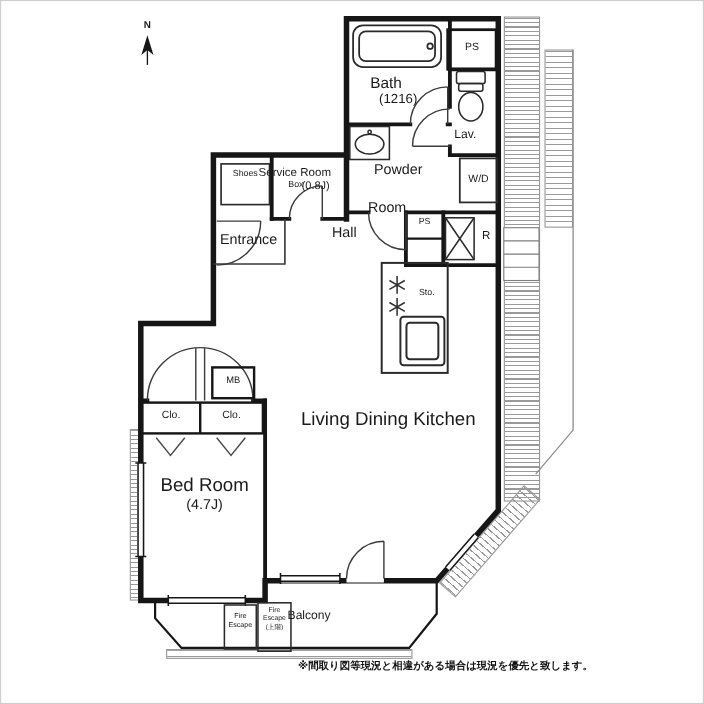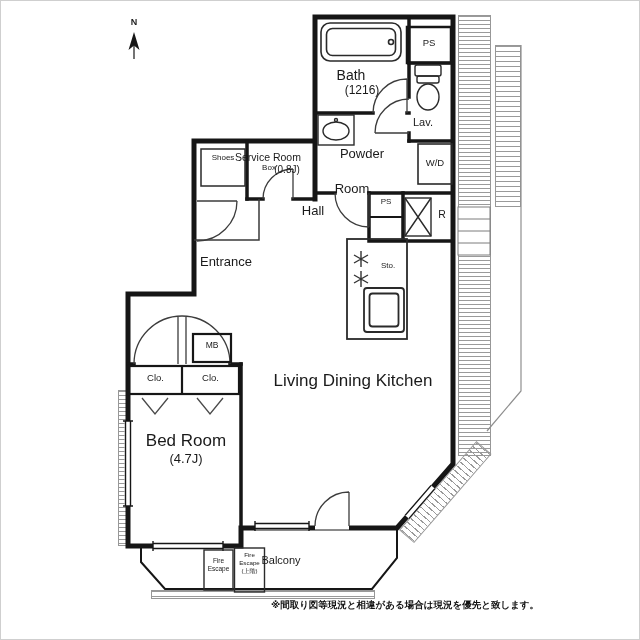--- a/index.html
+++ b/index.html
@@ -156,21 +156,21 @@
   <div class="label" style="left:306px;top:161px;width:90px;font-size:13px;margin-top:20px;">Room</div>
 
   <div class="label" style="left:416px;top:157px;width:36px;font-size:9.5px;">W/D</div>
 
   <div class="label" style="left:200px;top:153px;width:44px;font-size:8px;">Shoes</div>
   <div class="label" style="left:200px;top:163px;width:44px;font-size:8px;padding-left:46px;">Box</div>
 
   <div class="label" style="left:232px;top:151px;width:70px;font-size:10.5px;">Service Room</div>
   <div class="label" style="left:243px;top:164px;width:86px;font-size:10px;">(0.8J)</div>
 
-  <div class="label" style="left:189px;top:210px;width:72px;font-size:13px;margin-top:44px;">Entrance</div>
+  <div class="label" style="left:189px;top:210px;width:72px;font-size:13px;">Entrance</div>
   <div class="label" style="left:286px;top:203px;width:52px;font-size:13px;">Hall</div>
 
   <div class="label" style="left:369px;top:197px;width:32px;font-size:8px;">PS</div>
   <div class="label" style="left:369px;top:222px;width:36px;font-size:8px;margin-top:39px;">Sto.</div>
   <div class="label" style="left:431px;top:208px;width:20px;font-size:10.5px;">R</div>
 
   <div class="label" style="left:252px;top:371px;width:200px;font-size:17px;">Living Dining Kitchen</div>
 
   <div class="label" style="left:192px;top:340px;width:38px;font-size:8.5px;">MB</div>
   <div class="label" style="left:130px;top:372px;width:49px;font-size:9.5px;">Clo.</div>

